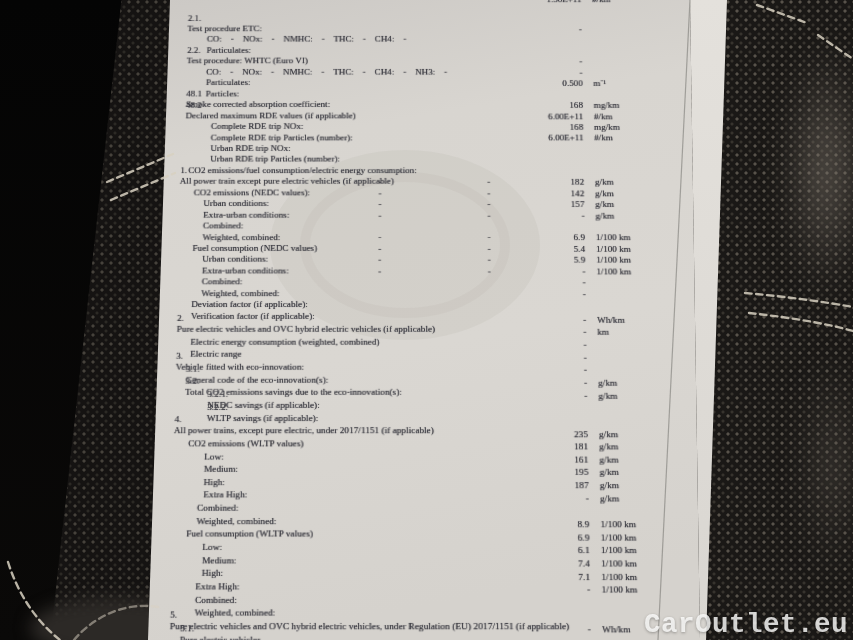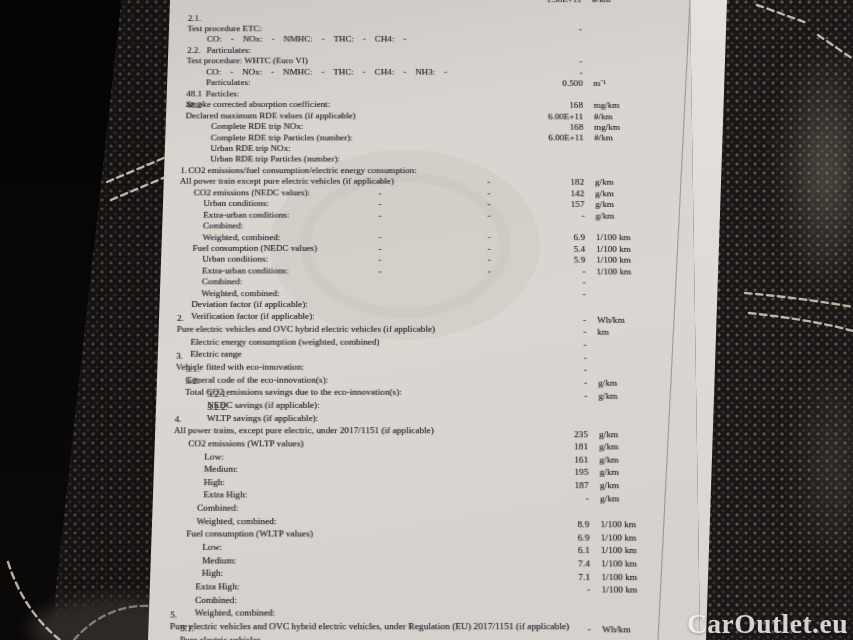--- a/index.html
+++ b/index.html
@@ -40,21 +40,21 @@
   }
   .row{position:absolute;left:0;width:540px;height:11px;white-space:pre;}
   .row .num{display:inline-block;margin-right:11px;}
   .row .d1{position:absolute;left:222px;top:0;}
   .row .d2{position:absolute;left:332px;top:0;}
   .row .val{position:absolute;left:328px;top:0;width:102px;text-align:right;}
   .row .unit{position:absolute;left:441px;top:0;width:95px;text-align:left;}
   
   .wm{
     position:absolute;right:5px;bottom:0;
-    font-family:Liberation Serif, serif;font-weight:bold;
+    font-family:Liberation Mono, monospace;font-weight:bold;
     font-size:27.5px;letter-spacing:.5px;
     color:rgba(253,253,251,.82);
     text-shadow:0 1px 3px rgba(0,0,0,.3);
   }
 </style>
 </head>
 <body>
 
 <div class="leather leather-left"></div>
 <div class="black-wedge"></div>

